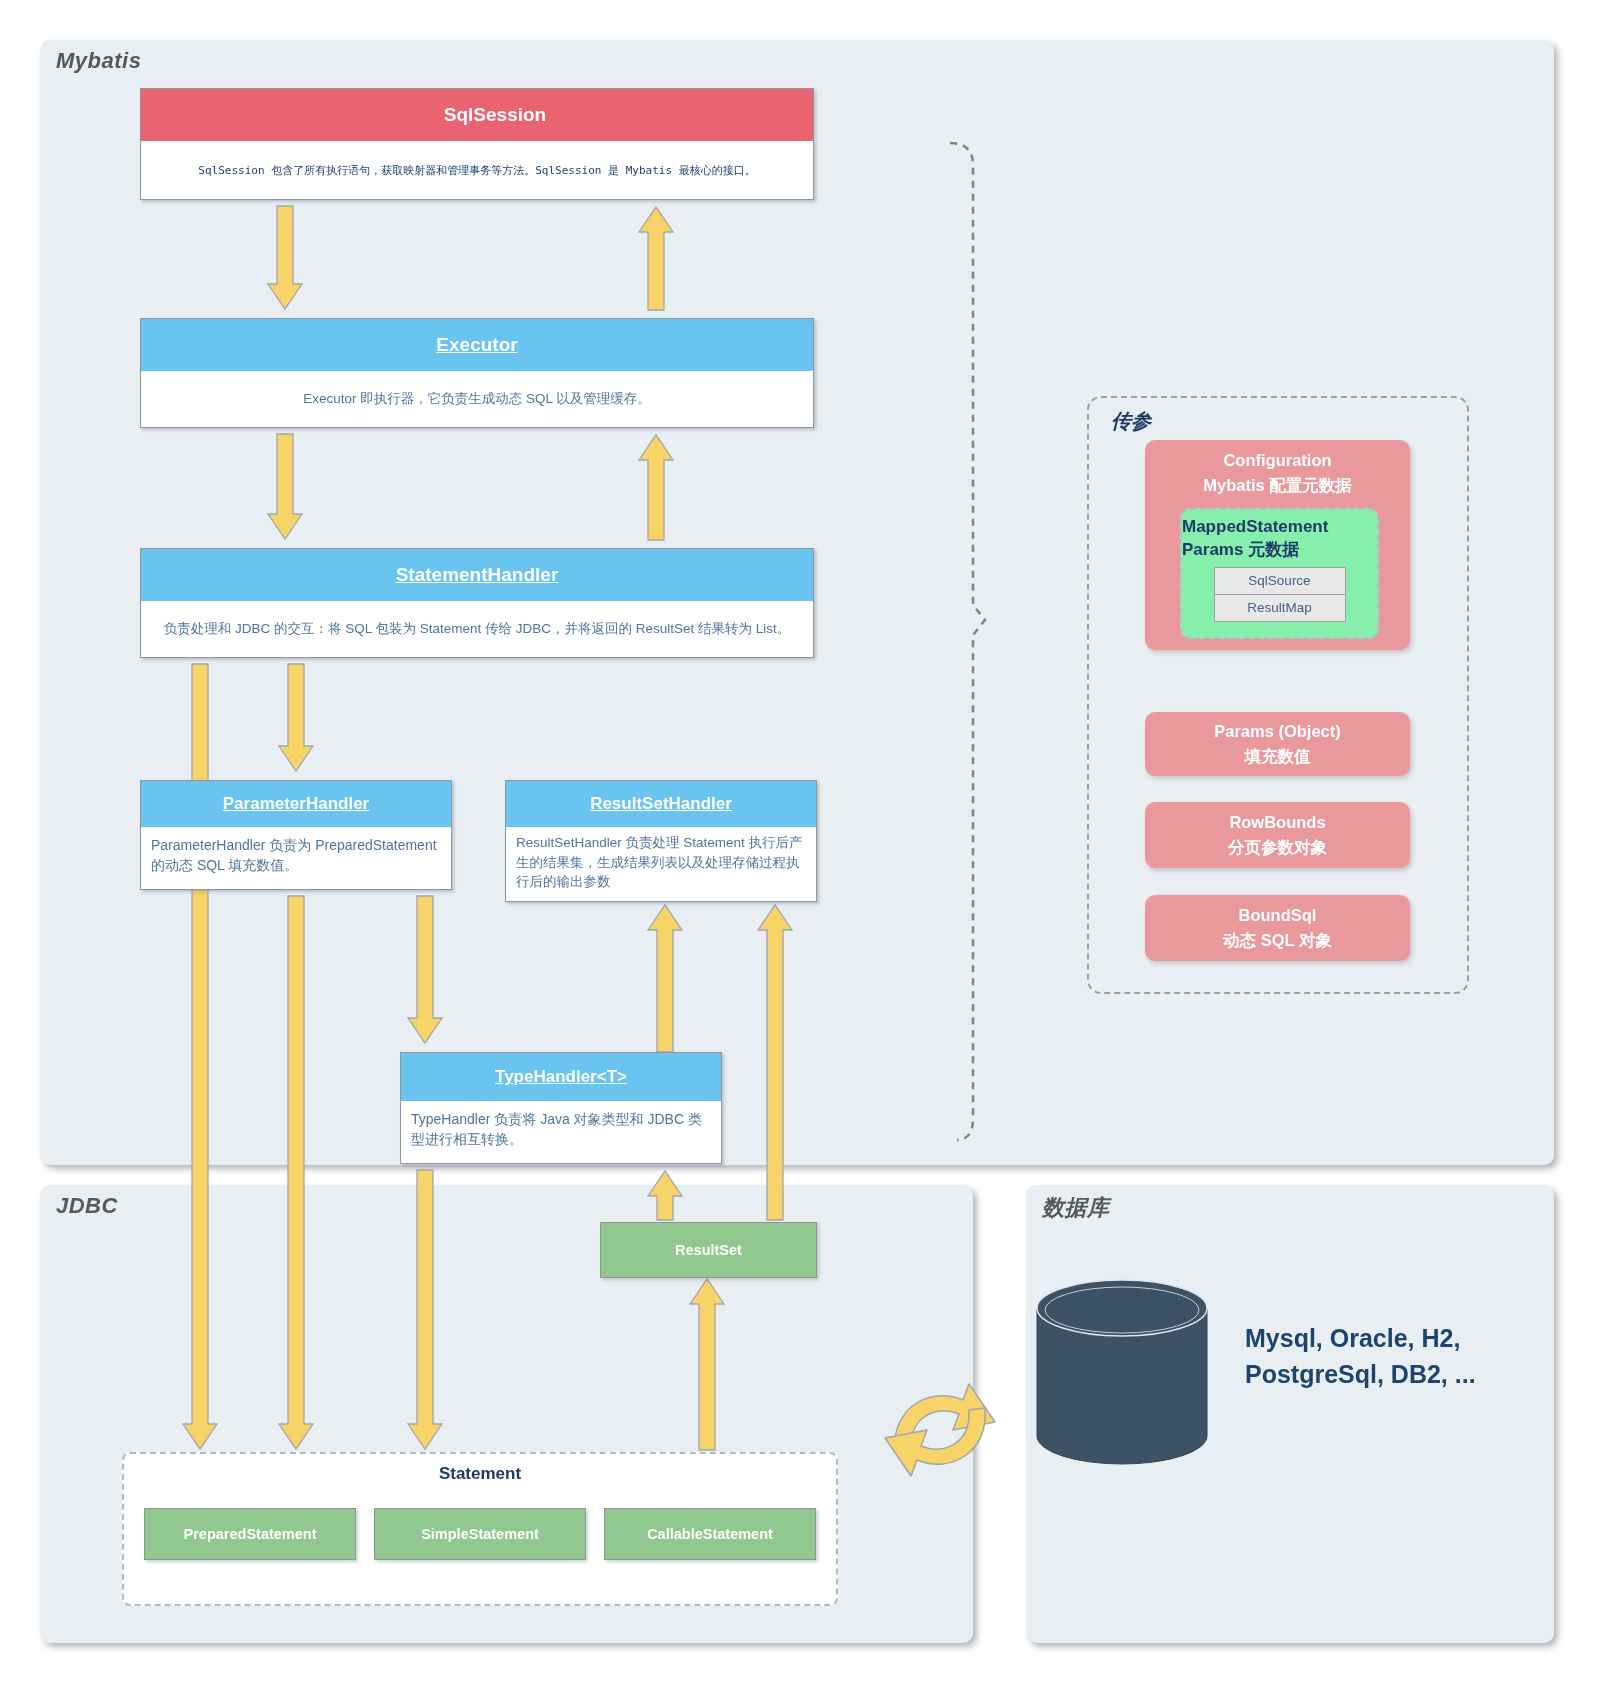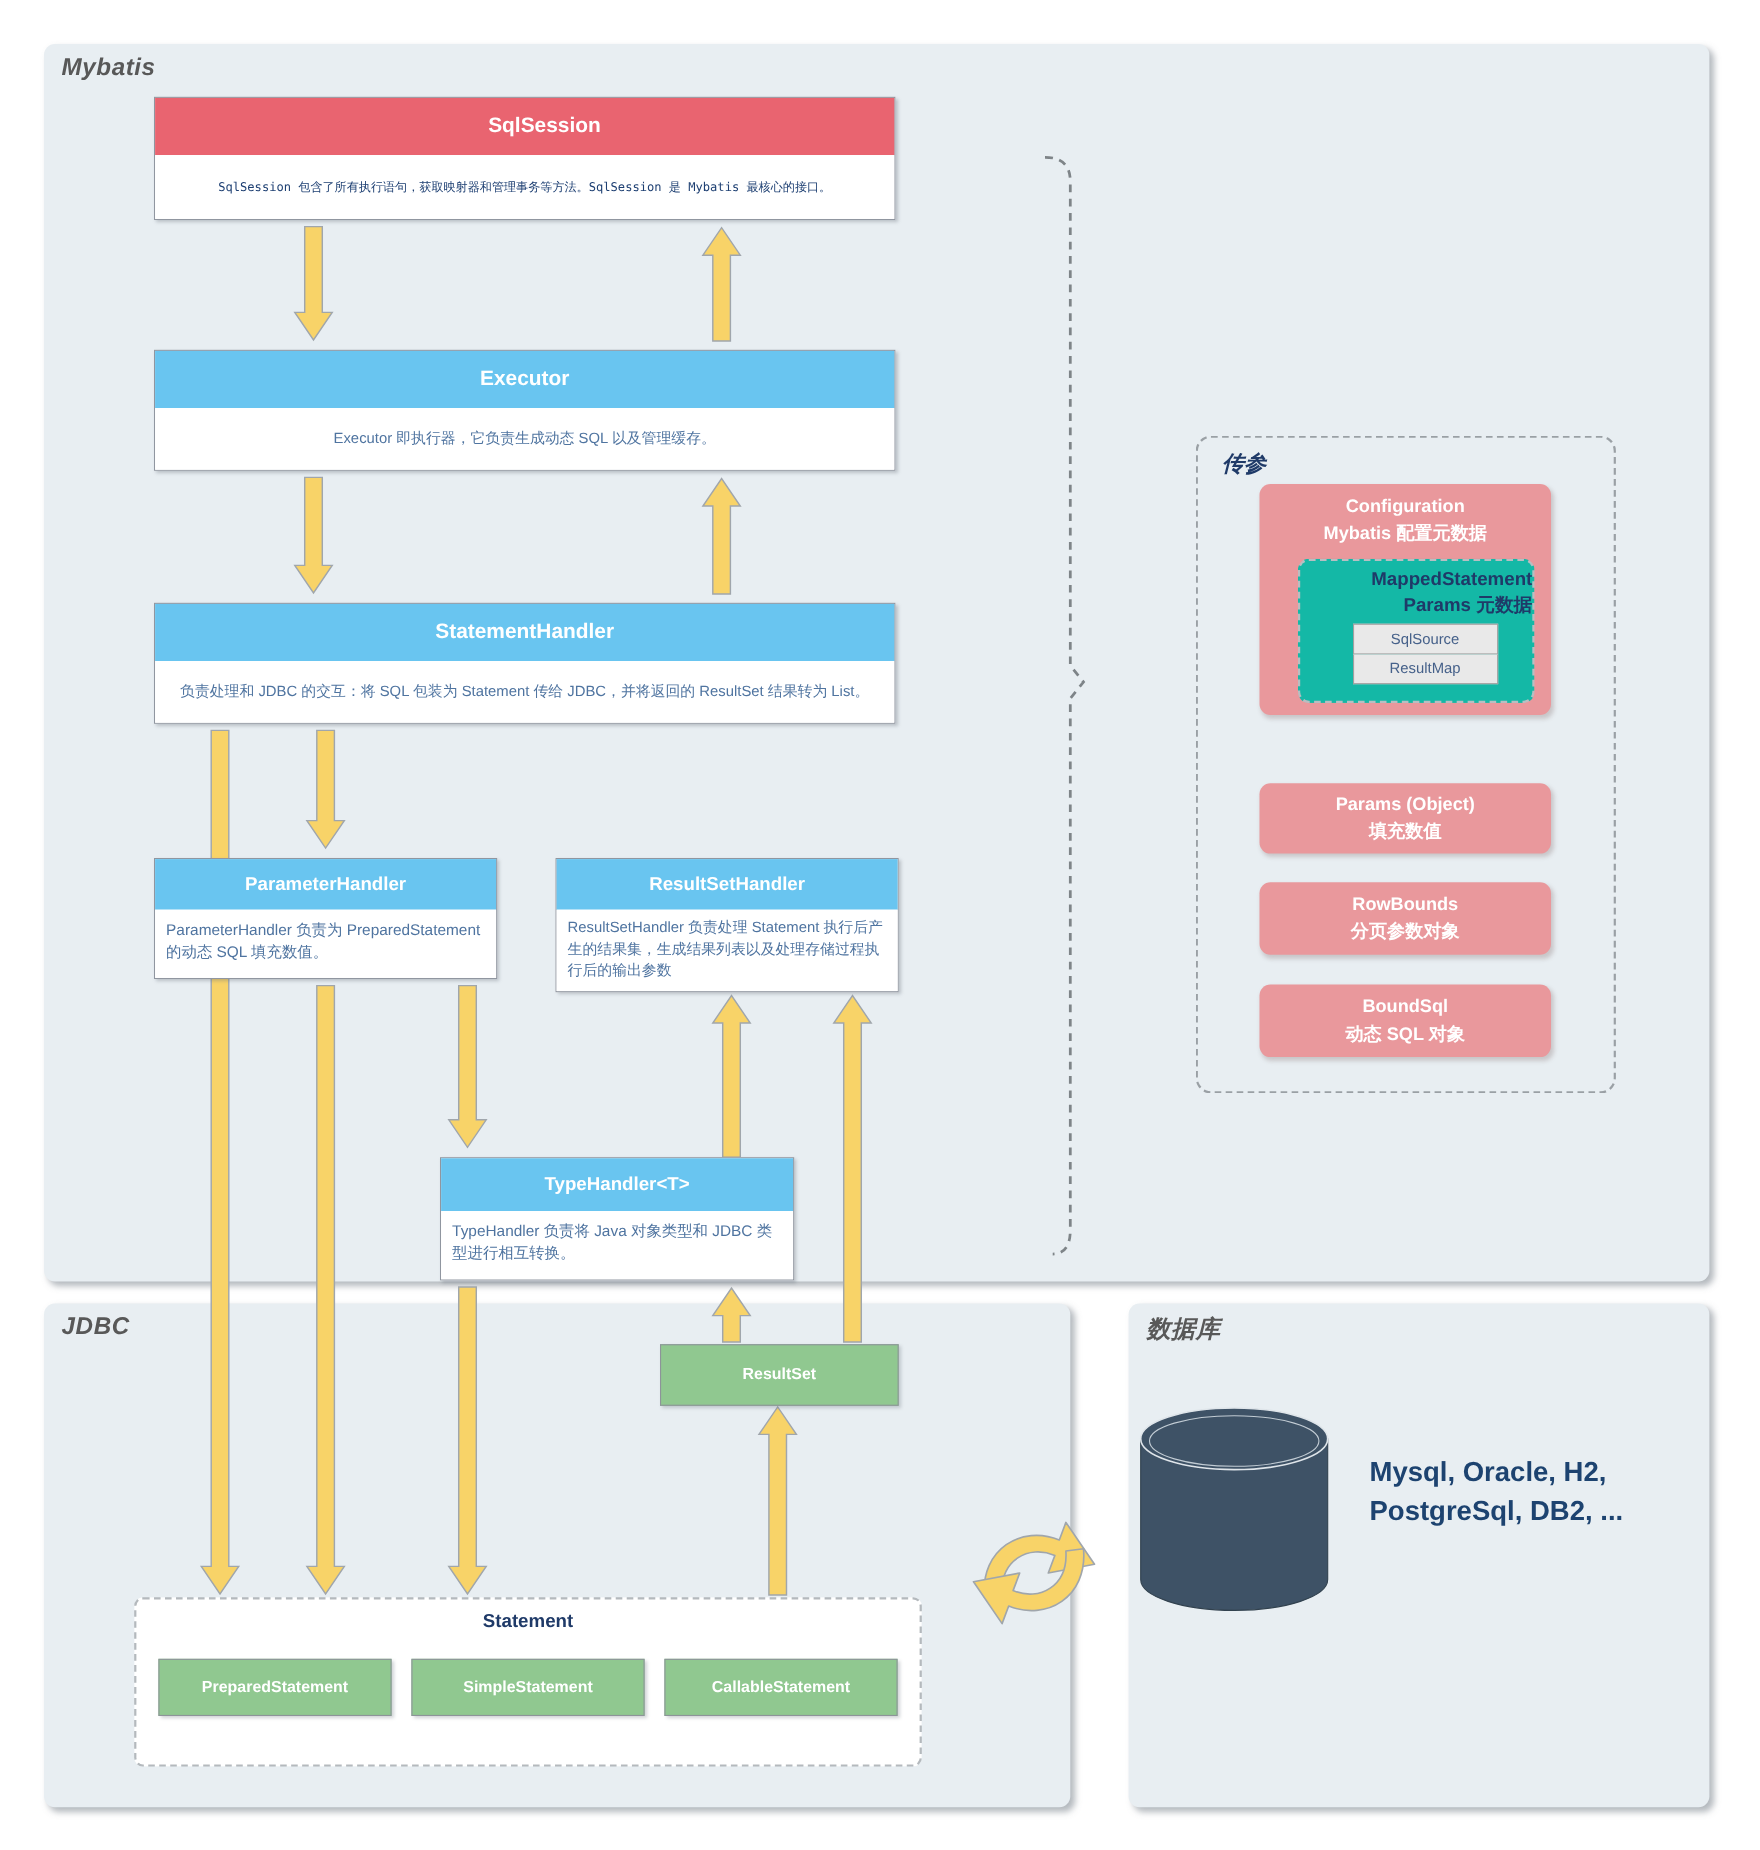--- a/index.html
+++ b/index.html
@@ -7,36 +7,36 @@
          font-family:"Liberation Sans",sans-serif;overflow:hidden;}
   .container{position:absolute;background:var(--container-bg,#e8eef2);border-radius:10px;
              box-shadow:4px 4px 6px rgba(105,115,125,.5);z-index:0;}
   .container-label{position:absolute;left:16px;top:8px;font-size:22px;font-weight:bold;
                    font-style:italic;color:#585858;letter-spacing:.5px;}
   .flowbox{position:absolute;border:1px solid #9096a0;background:#fff;z-index:2;
            box-shadow:2px 2px 3px rgba(100,110,120,.35);}
   .fb-header{display:flex;align-items:center;justify-content:center;color:#fff;
              font-weight:bold;font-size:19px;}
   .fb-header.red{background:var(--red,#e96470);padding-left:36px;}
-  .fb-header.blue{background:var(--blue,#69c5f0);}
+  .fb-header.blue{background:var(--blue,#69c5f0);text-decoration:underline;}
   .fb-header.small{font-size:17px;}
   .fb-body{color:#4f74a0;font-size:13.5px;background:#fff;}
   .fb-body.center{display:flex;align-items:center;justify-content:center;text-align:center;
                   padding:0 4px;}
   .fb-body.mono{font-family:"DejaVu Sans Mono",monospace;color:#1d3f72;font-size:11px;}
   .fb-body.left{padding:8px 10px;line-height:1.45;text-align:left;box-sizing:border-box;}
   .dashed-panel{position:absolute;border:2px dashed #9aa0a5;border-radius:14px;z-index:1;}
   .panel-label{position:absolute;left:22px;top:10px;font-size:20px;font-weight:bold;
                font-style:italic;color:#1f3a68;}
   .pinkbox{position:absolute;background:var(--pink,#e9989c);border-radius:10px;z-index:2;
            box-shadow:2px 3px 4px rgba(130,105,105,.3);color:#fff;text-align:center;}
   .pink-line{font-weight:bold;font-size:16.5px;line-height:1.5;}
   .pinkbox.stack{display:flex;flex-direction:column;align-items:center;justify-content:center;}
-  .mapped-box{position:absolute;left:35px;top:68px;width:195px;height:127px;background:#14b8a6;
-              border:2px dashed #b8bec2;border-radius:10px;text-align:right;padding-left:16px;}
+  .mapped-box{position:absolute;left:35px;top:68px;width:195px;height:127px;background:#86efac;
+              border:2px dashed #b8bec2;border-radius:10px;text-align:left;}
   .ms-line{color:#1f3a68;font-weight:bold;font-size:17px;line-height:1.35;}
   .ms-line.first{margin-top:6px;}
   .gray-item{width:130px;height:26px;margin:0 auto;background:#e9e9e9;border:1px solid #a0a0a0;
              color:#46618a;font-size:13.5px;display:flex;align-items:center;justify-content:center;}
   .gray-item + .gray-item{border-top:none;}
   .gray-items{margin-top:5px;}
   .greenbox{position:absolute;background:var(--green,#90c890);border:1px solid #8d9499;z-index:2;
             display:flex;align-items:center;justify-content:center;color:#fff;font-weight:bold;
             font-size:14.5px;box-shadow:2px 2px 3px rgba(100,110,120,.3);}
   .statement-box{position:absolute;background:#fff;border:2px dashed #b4b9bd;border-radius:8px;

